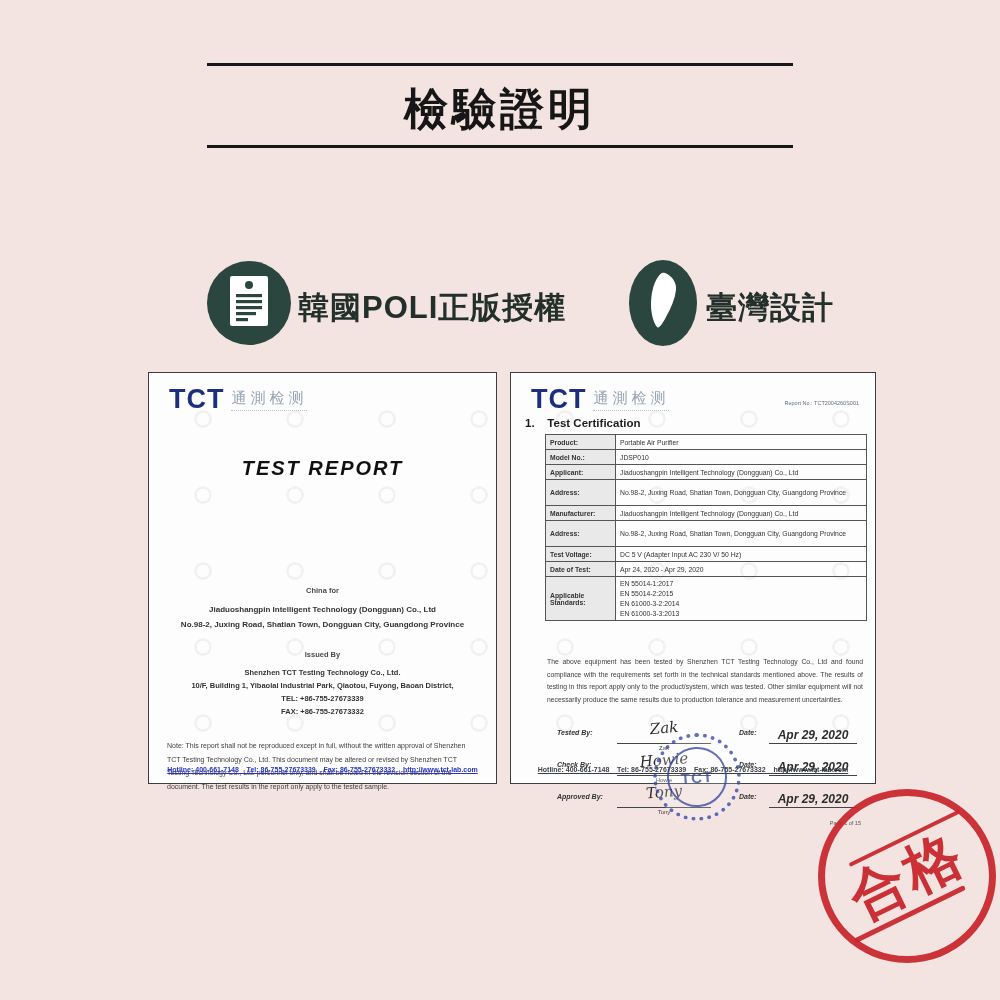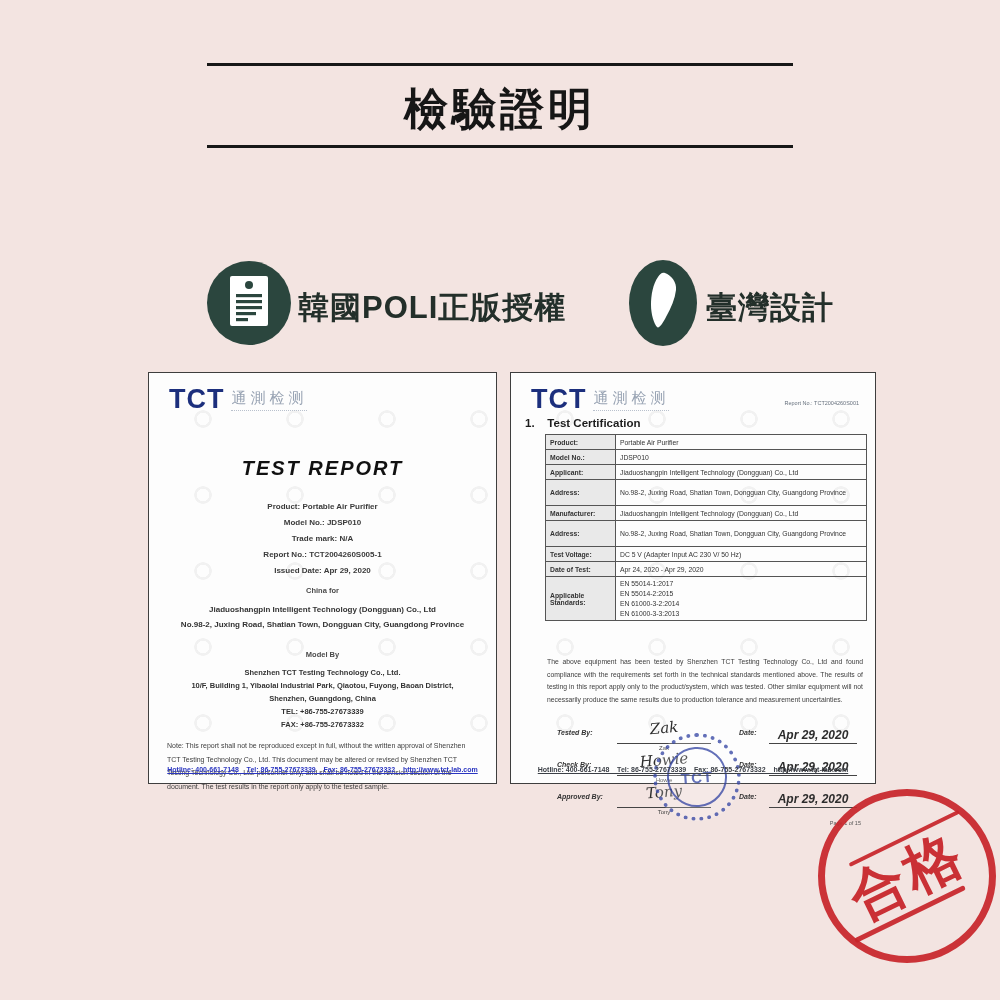--- a/index.html
+++ b/index.html
@@ -142,39 +142,31 @@
   </div>
   <div class="badge-label lbl-tw">臺灣設計</div>
 
   <div class="doc doc-left">
     <div class="brand">
       <span class="brand-tct">TCT</span>
       <span class="brand-cn">通測检测</span>
     </div>
     <div class="l-title">TEST REPORT</div>
 
-    <div class="l-info blurry">
-      <div>Product: Portable Air Purifier</div>
-      <div>Model No.: JDSP010</div>
-      <div>Trade mark: N/A</div>
-      <div>Report No.: TCT2004260S005-1</div>
-      <div>Issued Date: Apr 29, 2020</div>
-    </div>
 
     <div class="l-issued-for-label blurry">China for</div>
     <div class="l-issued-for blurry">
       <div>Jiaduoshangpin Intelligent Technology (Dongguan) Co., Ltd</div>
       <div>No.98-2, Juxing Road, Shatian Town, Dongguan City, Guangdong Province</div>
     </div>
 
-    <div class="l-issued-by-label blurry">Model By</div>
+    <div class="l-issued-by-label blurry">Issued By</div>
     <div class="l-issued-by blurry">
       <div>Shenzhen TCT Testing Technology Co., Ltd.</div>
       <div>10/F, Building 1, Yibaolai Industrial Park, Qiaotou, Fuyong, Baoan District,</div>
-      <div>Shenzhen, Guangdong, China</div>
       <div>TEL: +86-755-27673339</div>
       <div>FAX: +86-755-27673332</div>
     </div>
 
     <div class="l-note blurry">Note: This report shall not be reproduced except in full, without the written approval of Shenzhen TCT Testing Technology Co., Ltd. This document may be altered or revised by Shenzhen TCT Testing Technology Co., Ltd. personnel only, and shall be noted in the revision section of the document. The test results in the report only apply to the tested sample.</div>
     <div class="doc-footer footer-blue blurry">Hotline: 400-661-7148    Tel: 86-755-27673339    Fax: 86-755-27673332    http://www.tct-lab.com</div>
   </div>
 
   <div class="doc doc-right">
     <div class="brand">

